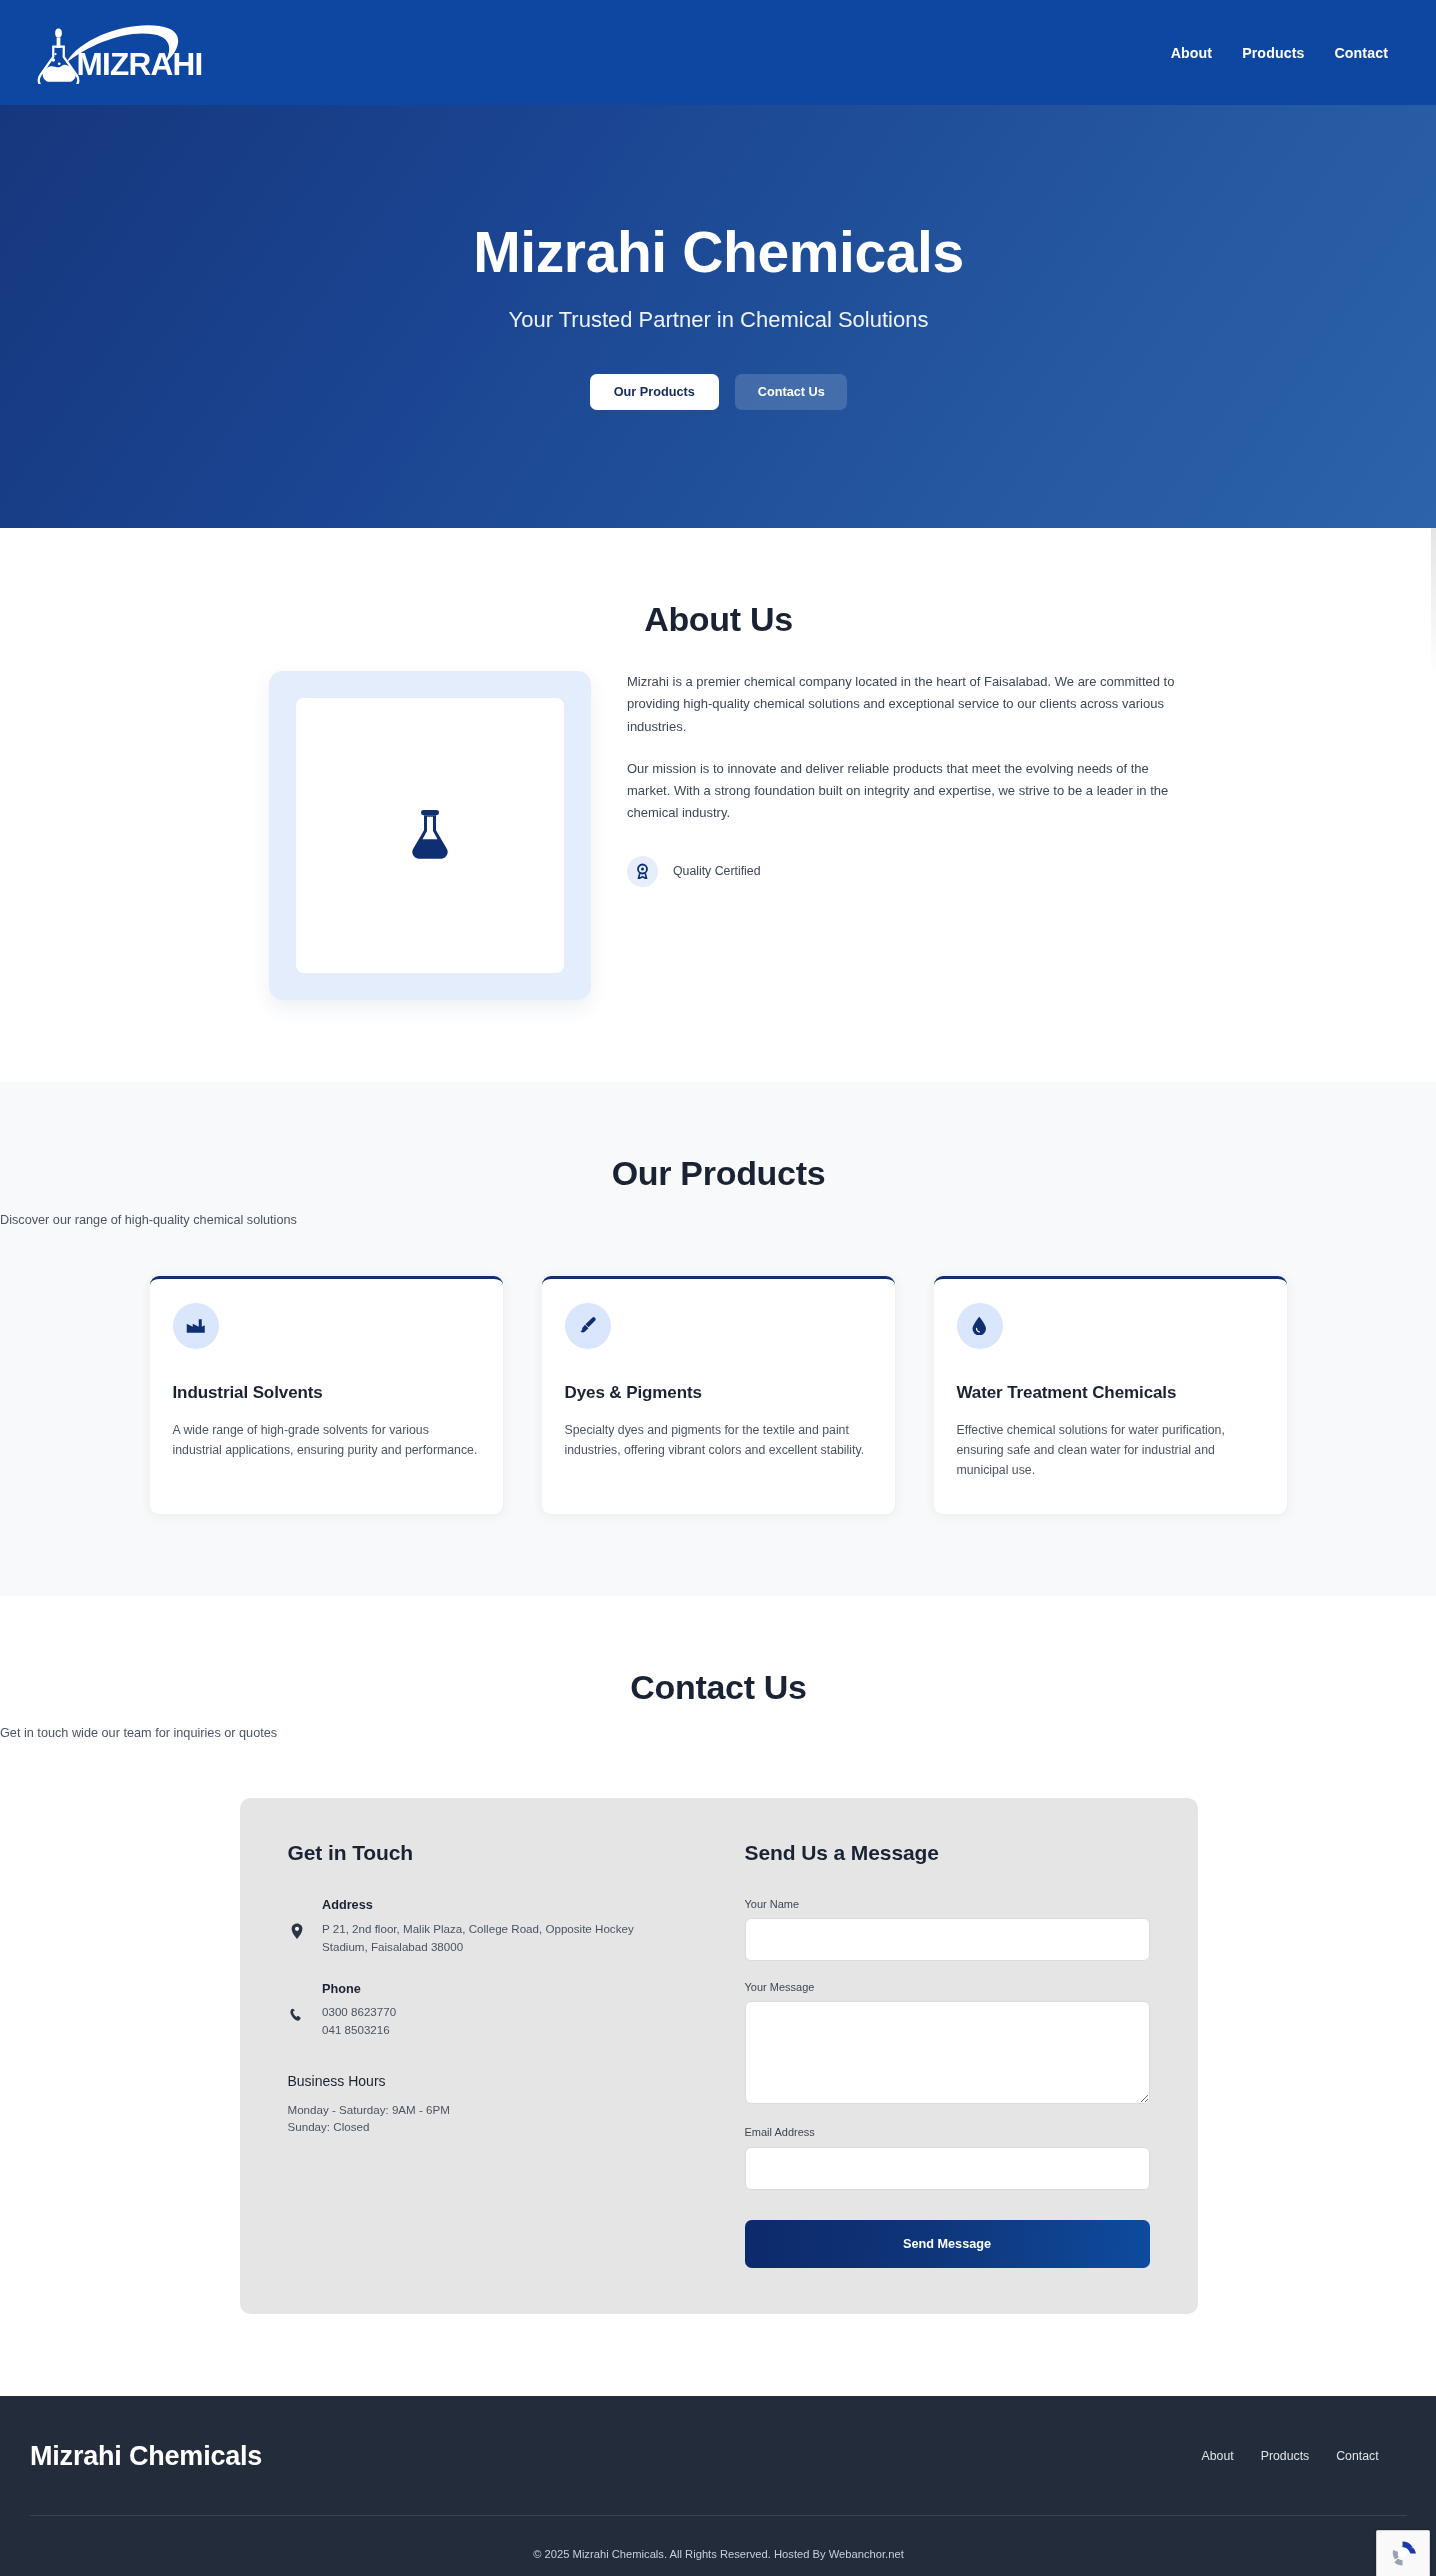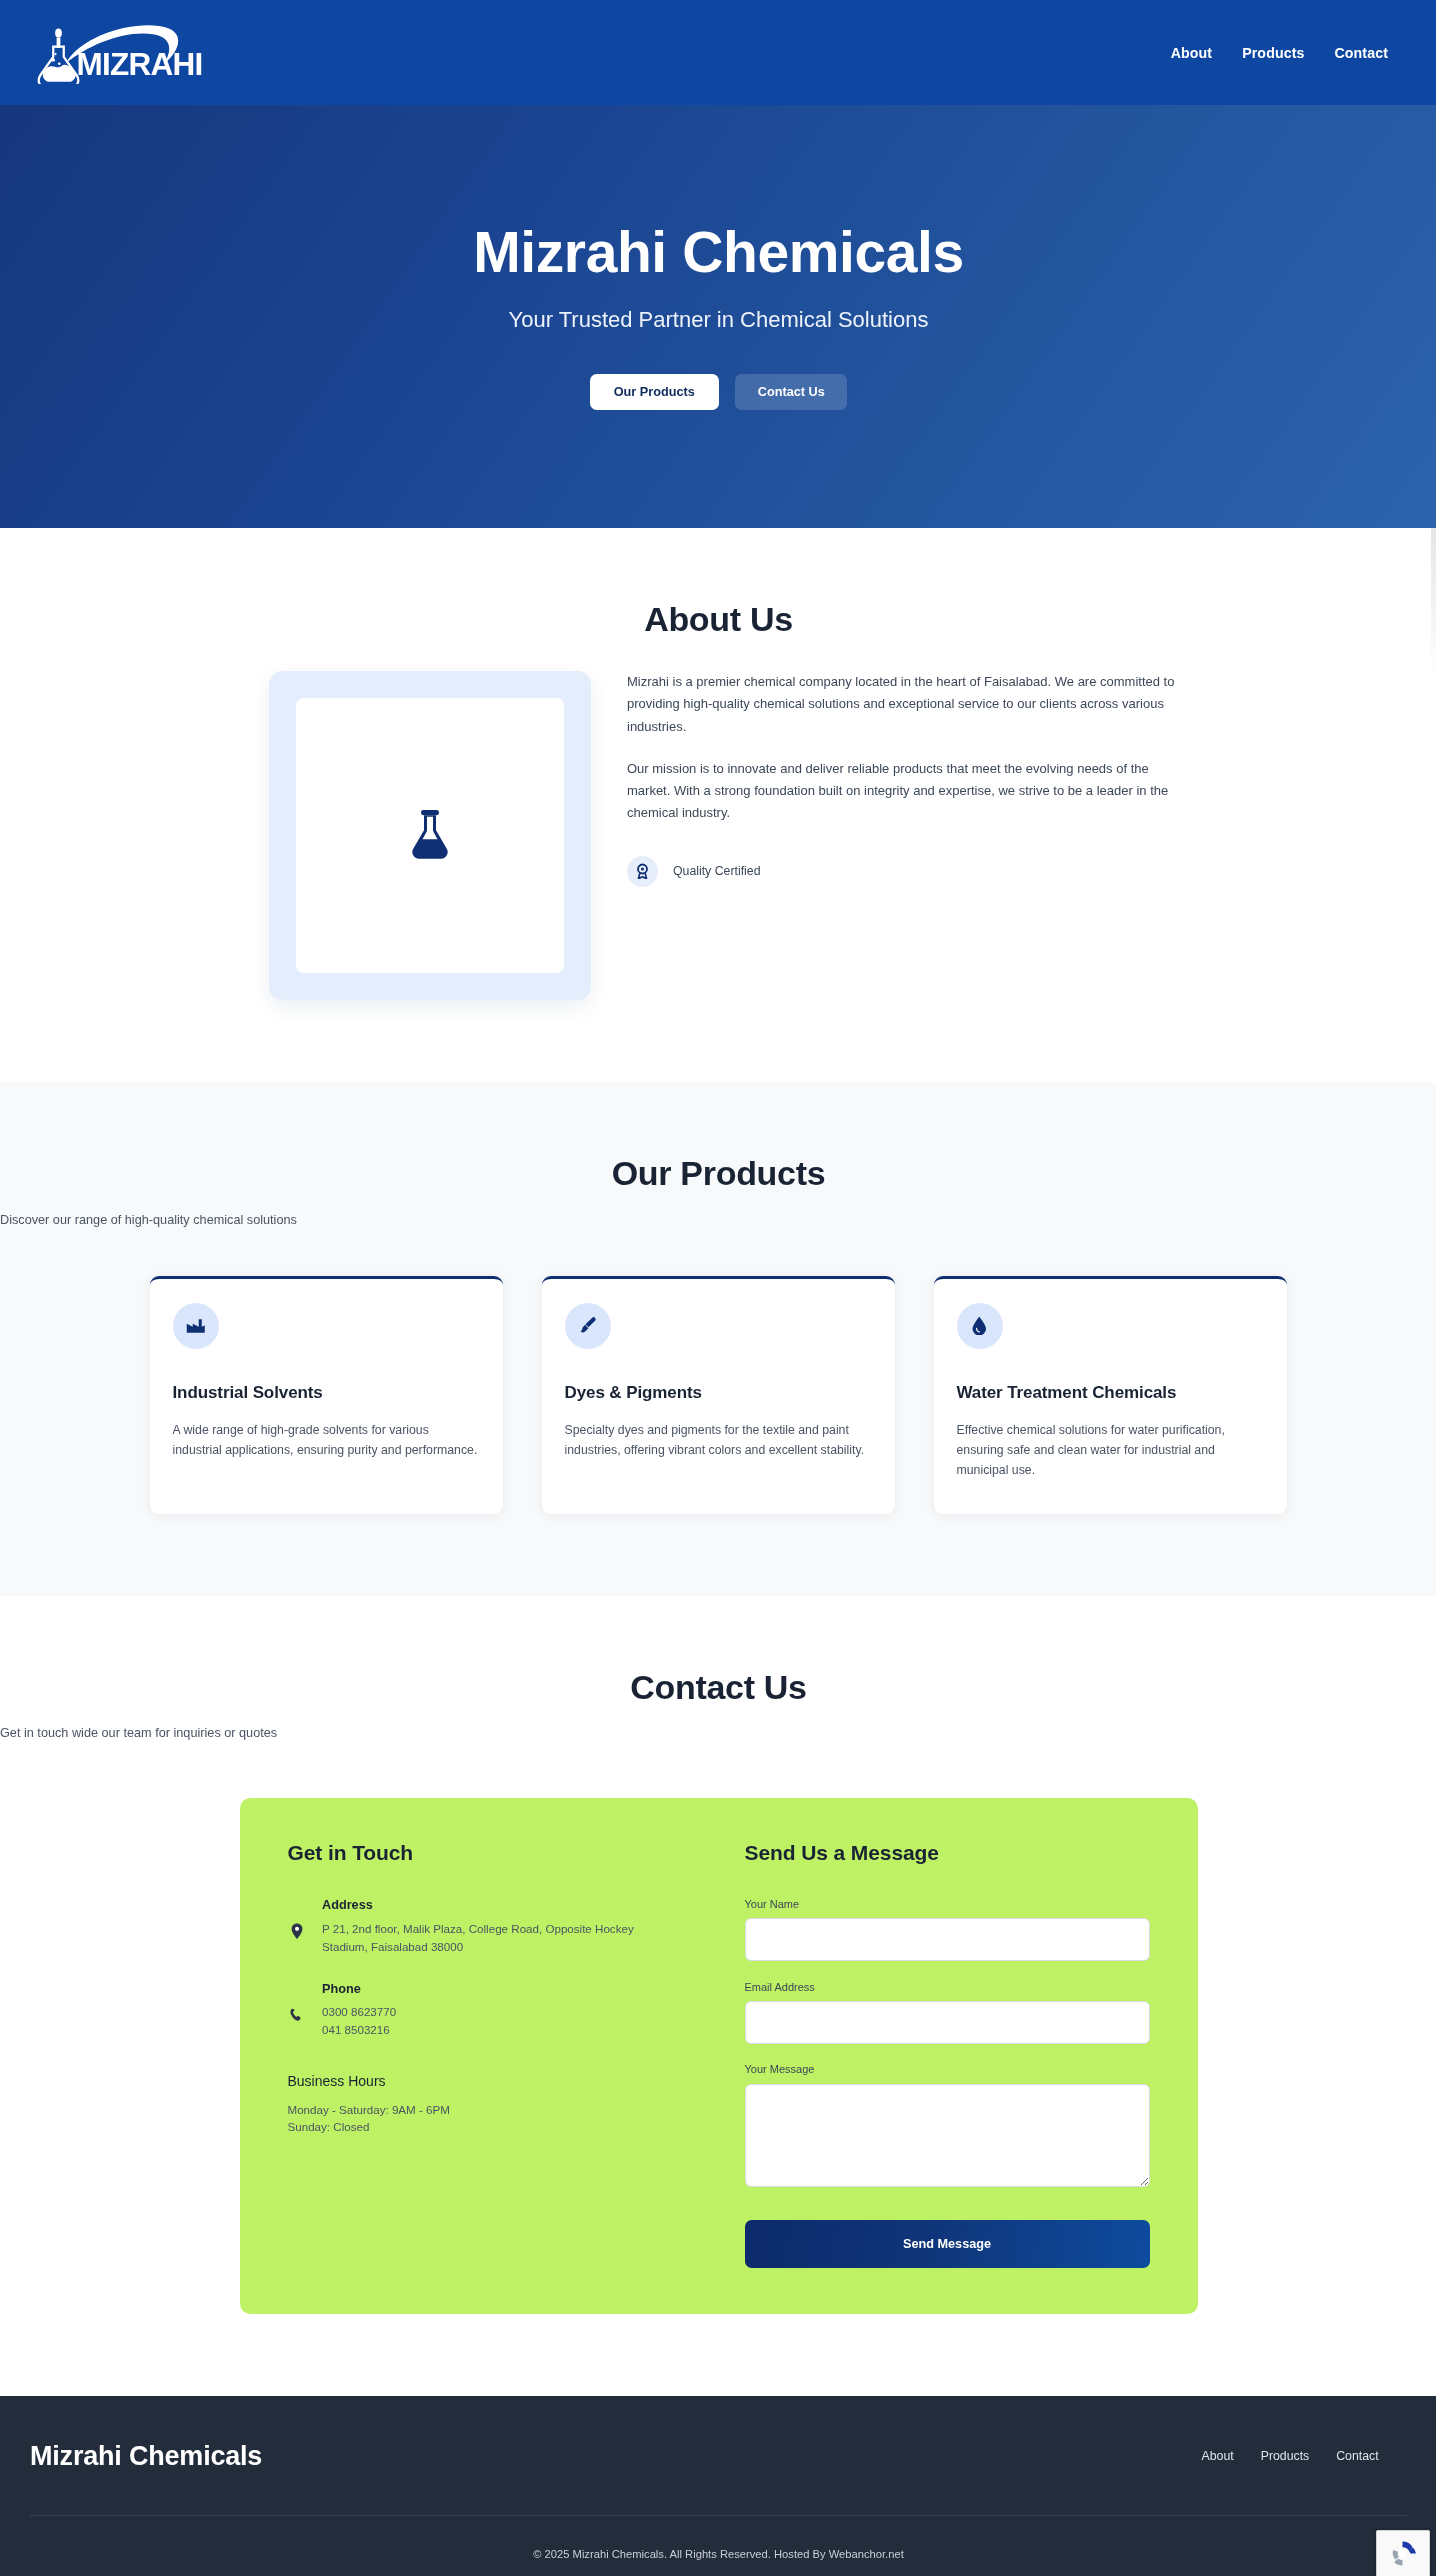--- a/index.html
+++ b/index.html
@@ -192,21 +192,21 @@
   .product-desc {
     font-size: 12.3px;
     line-height: 1.62;
     color: #4a5464;
   }
 
   
   .contact-card {
     margin: 58px auto 0;
     width: 958px;
-    background: #bef264;
+    background: #e5e5e5;
     border-radius: 10.5px;
     padding: 43px 48px 46px;
     display: grid;
     grid-template-columns: 1fr 1fr;
     gap: 52px;
   }
   .contact-h3 {
     font-size: 21px;
     font-weight: 700;
     color: #1a2333;
@@ -516,27 +516,27 @@
 
       <div class="contact-form">
         <h3 class="contact-h3">Send Us a Message</h3>
 
         <div class="form-group">
           <label class="form-label">Your Name</label>
           <input class="form-input" type="text" placeholder="" style="">
         </div>
 
         <div class="form-group">
+          <label class="form-label">Your Message</label>
+          <textarea class="form-textarea" placeholder="" style=""></textarea>
+        </div>
+
+        <div class="form-group">
           <label class="form-label">Email Address</label>
           <input class="form-input" type="email" placeholder="" style="">
-        </div>
-
-        <div class="form-group">
-          <label class="form-label">Your Message</label>
-          <textarea class="form-textarea" placeholder="" style=""></textarea>
         </div>
 
         <button class="btn-send">Send Message</button>
       </div>
 
     </div>
   </section>
 
   <footer class="footer">
     <div class="footer-top">

